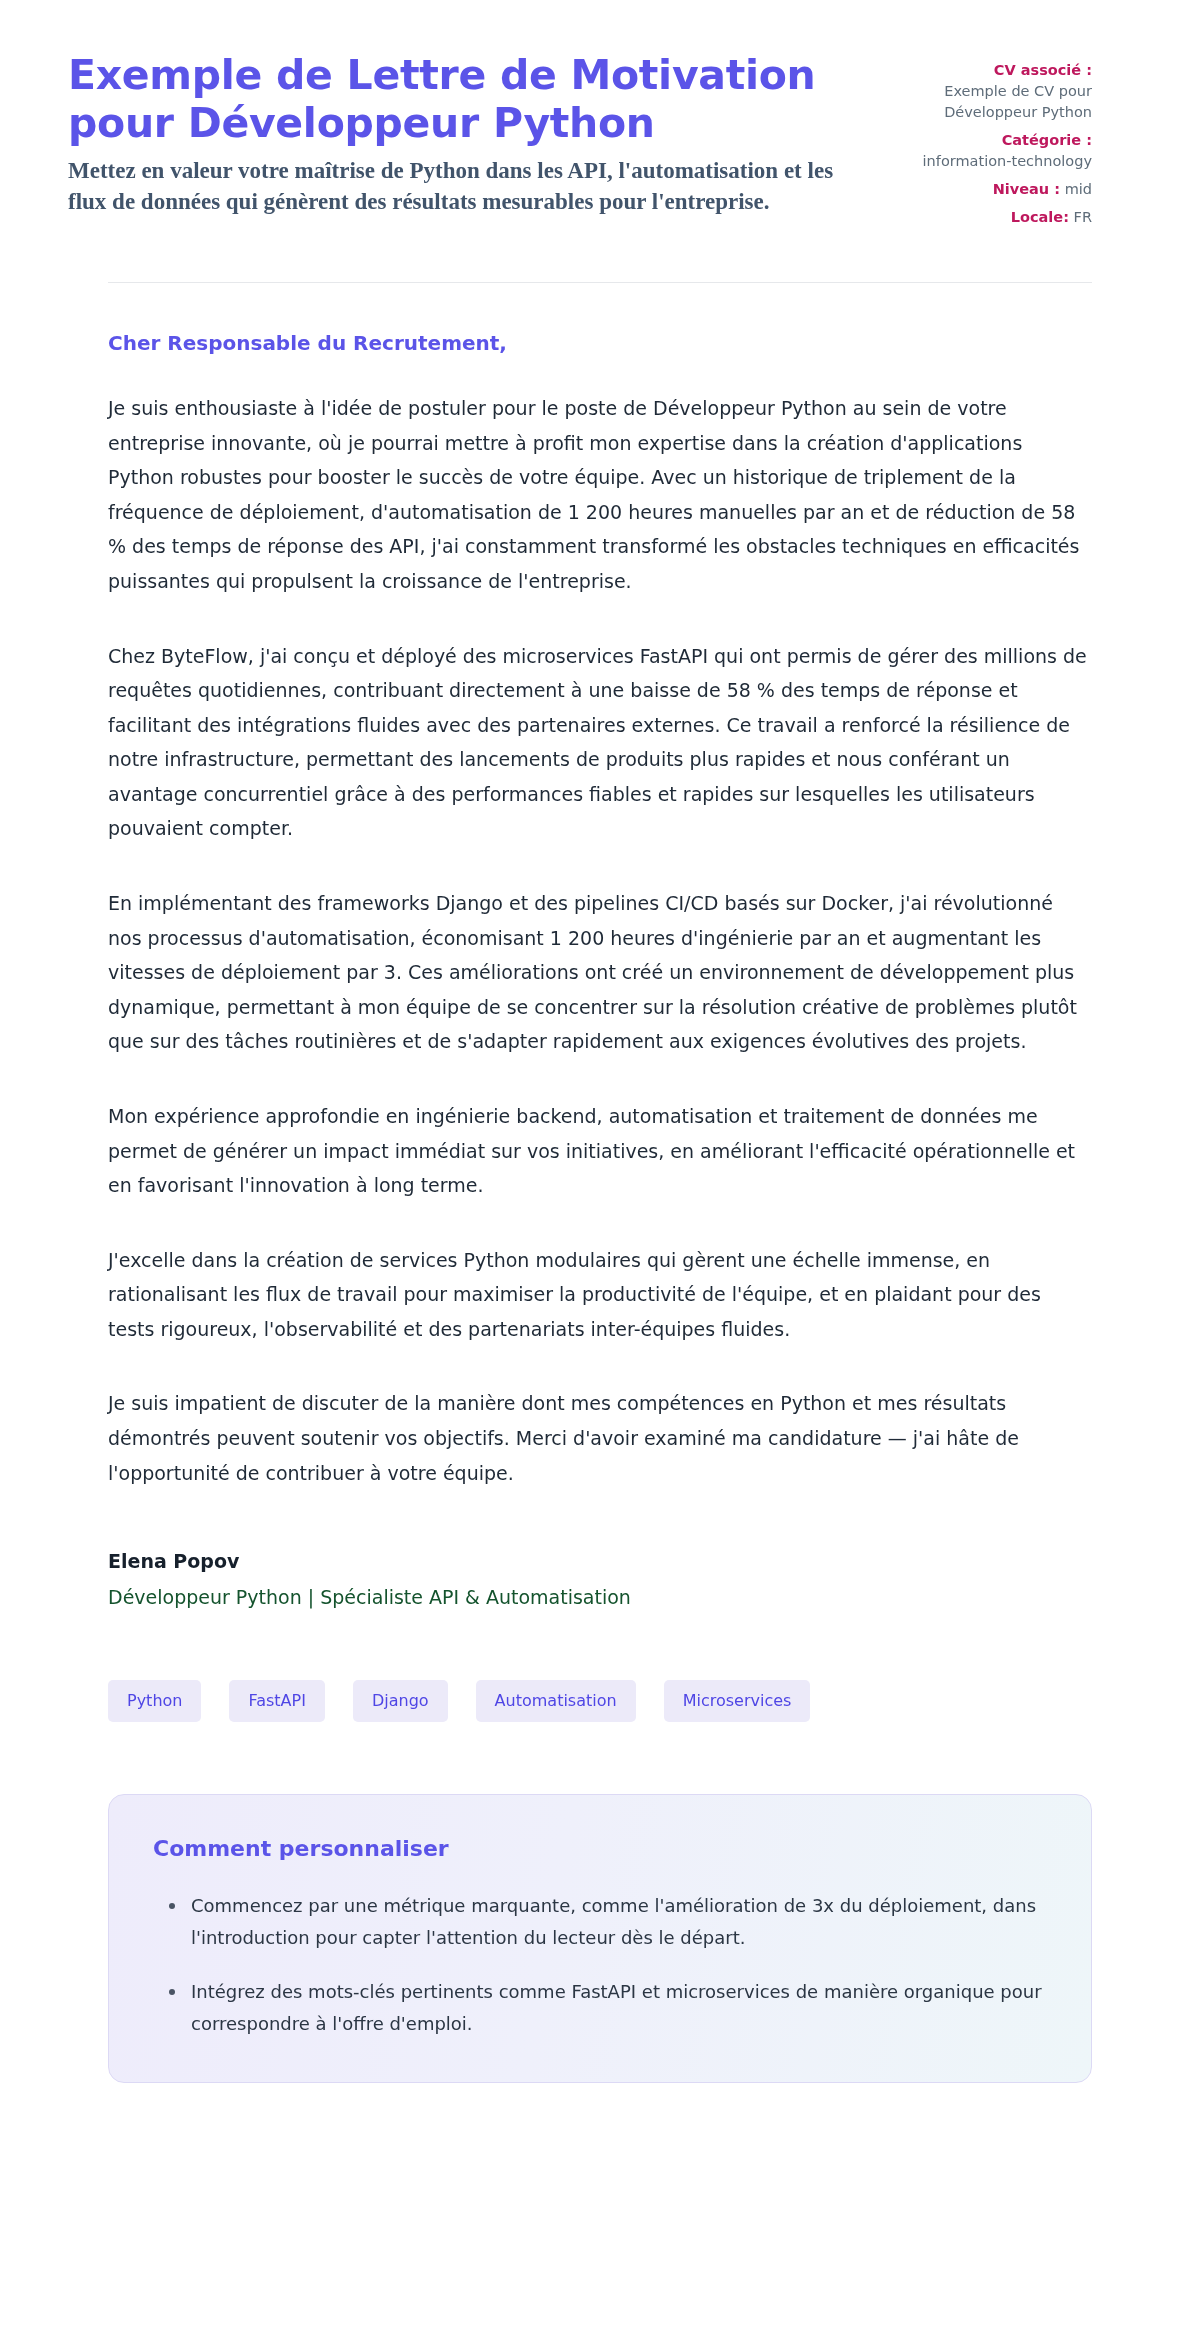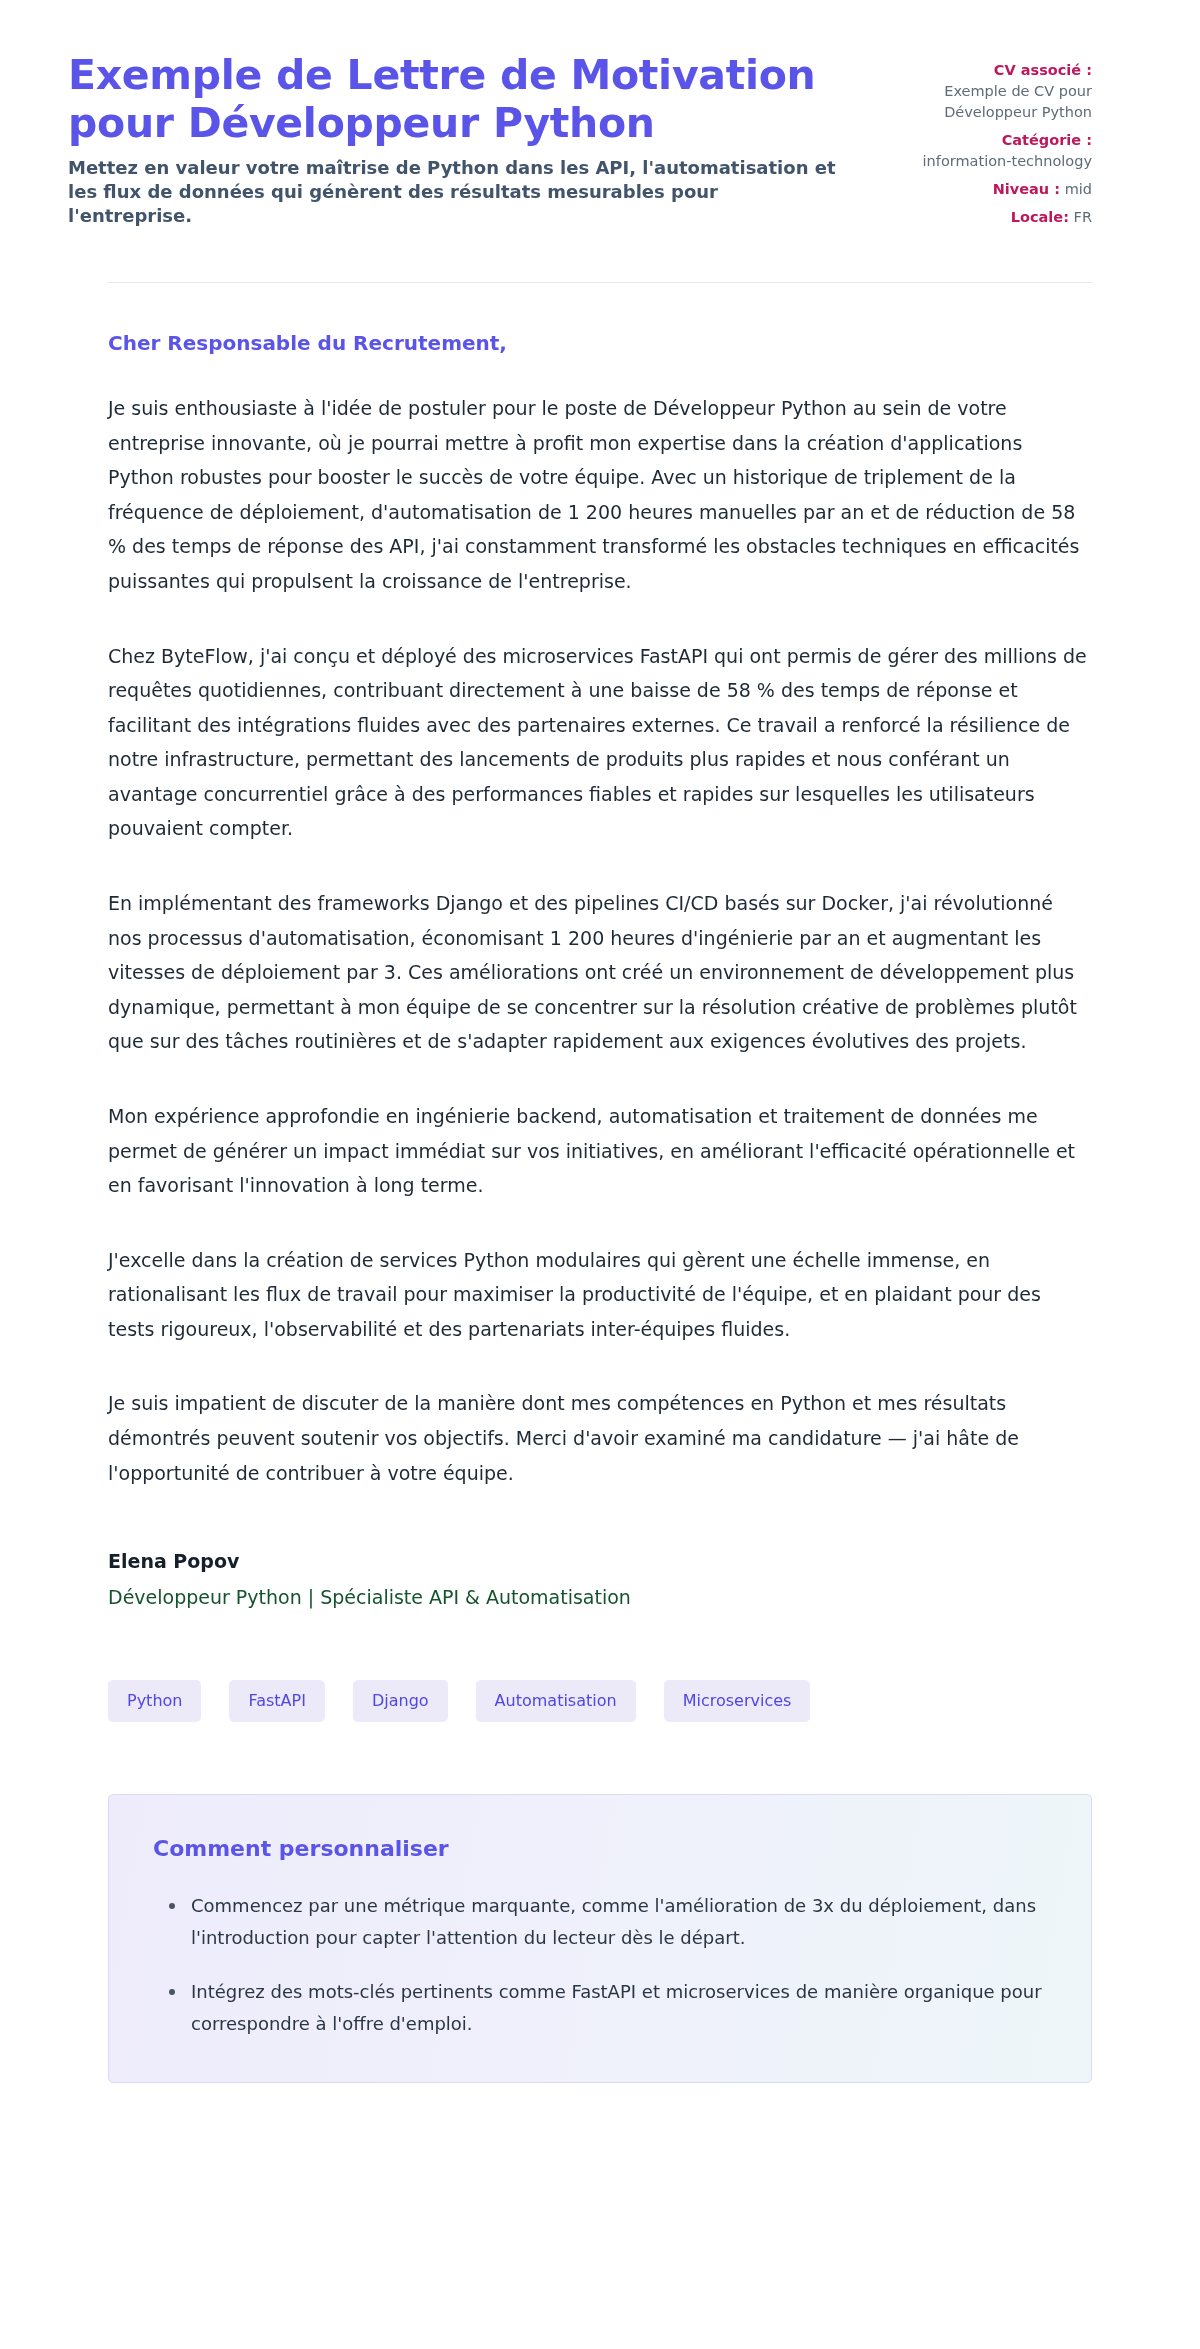--- a/index.html
+++ b/index.html
@@ -44,25 +44,26 @@
   .doc-title{
     margin:0;
     font-size:41px;
     line-height:1.17;
     font-weight:700;
     color:var(--accent-2);
     letter-spacing:-0.3px;
   }
   .doc-subtitle{
     margin:8px 0 0 0;
-    font-size:18px;
+    font-size:23px;
     line-height:1.34;
     font-weight:700;
     color:#41546b;
     max-width:780px;
+    font-family:Liberation Serif, serif;
   }
   .meta{
     flex:0 0 auto;
     width:190px;
     text-align:right;
     font-size:14.5px;
     line-height:1.45;
     color:#51616f;
     padding-top:8px;
   }
@@ -133,21 +134,21 @@
     border:0;
     font-family:inherit;
     cursor:default;
   }
 
   
   .tipcard-wrap{padding:72px 108px 90px 108px;}
   .tipcard{
     background:linear-gradient(100deg,#eeecfb 0%,#eff0fb 45%,#eef6f9 100%);
     border:1px solid var(--tip-border);
-    border-radius:5px;
+    border-radius:16px;
     padding:40px 44px 42px 44px;
   }
   .tip-title{
     margin:0 0 26px 0;
     font-size:22px;
     font-weight:700;
     color:var(--accent-2);
     line-height:1.3;
   }
   .tip-list{

